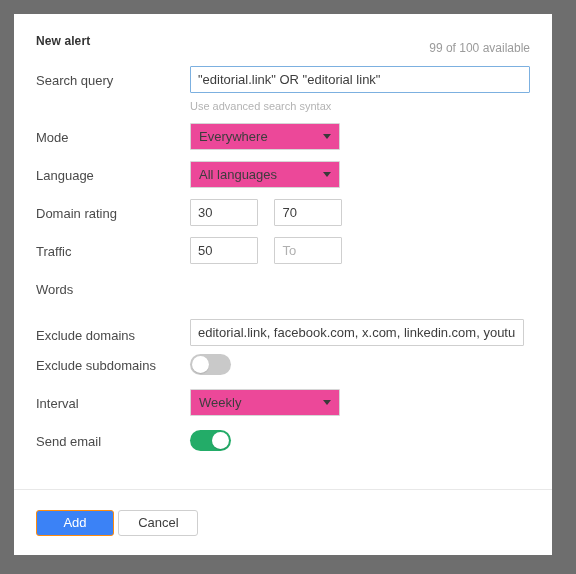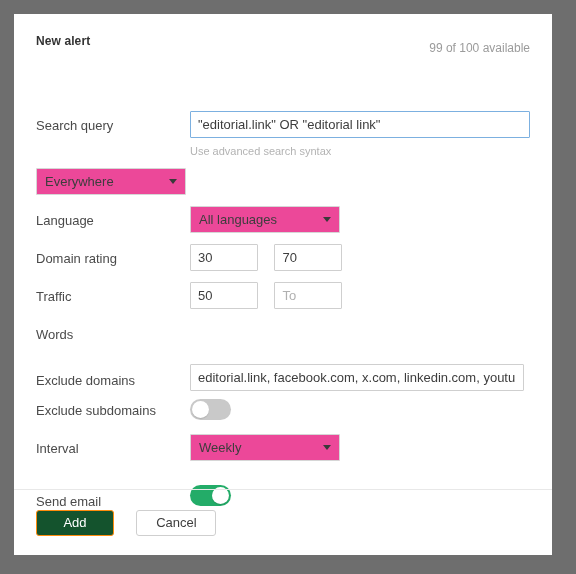--- a/index.html
+++ b/index.html
@@ -68,30 +68,30 @@
     color: #4a4a4a;
     padding-top: 7px;
     line-height: 16px;
   }
   .row-control {
     flex: 1 1 auto;
     position: relative;
   }
 
   
-  .row-query     { height: 57px; margin-top: 45px; }
+  .row-query     { height: 57px; }
   .row-mode      { height: 38px; }
   .row-language  { height: 38px; }
   .row-rating    { height: 38px; }
   .row-traffic   { height: 38px; }
   .row-words     { height: 38px; }
   .row-exclude   { height: 38px; align-items: center; }
   .row-subdom    { height: 38px; }
   .row-interval  { height: 38px; }
-  .row-email     { height: 38px; align-items: flex-end; }
+  .row-email     { height: 38px; }
 
   
   .text-input {
     box-sizing: border-box;
     height: 27px;
     border: 1px solid #cfcfcf;
     background: #ffffff;
     font-family: "Liberation Sans", sans-serif;
     font-size: 13px;
     color: #3d3d3d;
@@ -202,32 +202,32 @@
     height: 26px;
     line-height: 24px;
     font-size: 13px;
     font-family: "Liberation Sans", sans-serif;
     border-radius: 3px;
     text-align: center;
     cursor: pointer;
     padding: 0 14px;
   }
   .btn-primary {
-    background: #14532d;
+    background: #3b82f6;
     color: #ffffff;
     border: 1px solid #ff8c0d;
     min-width: 78px;
     font-weight: normal;
   }
   .btn-secondary {
     background: #ffffff;
     color: #3d3d3d;
     border: 1px solid #cfcfcf;
     min-width: 80px;
-    margin-left: 18px;
+    margin-left: 0;
   }
 </style>
 </head>
 <body>
 
 <div class="modal-card">
 
   <div class="modal-header">
     <div class="modal-title">New alert</div>
     <div class="quota-text">99 of 100 available</div>
@@ -237,20 +237,21 @@
 
     <div class="form-row row-query">
       <div class="row-label">Search query</div>
       <div class="row-control">
         <input class="text-input input-query focused" type="text" value="&quot;editorial.link&quot; OR &quot;editorial link&quot;" style="">
         <div class="helper-text">Use advanced search syntax</div>
       </div>
     </div>
 
     <div class="form-row row-mode">
+      <div class="row-label">Mode</div>
       <div class="row-control">
         <div class="select-wrap">
           <div class="select-box">Everywhere</div>
           <span class="select-caret"></span>
         </div>
       </div>
     </div>
 
     <div class="form-row row-language">
       <div class="row-label">Language</div>

